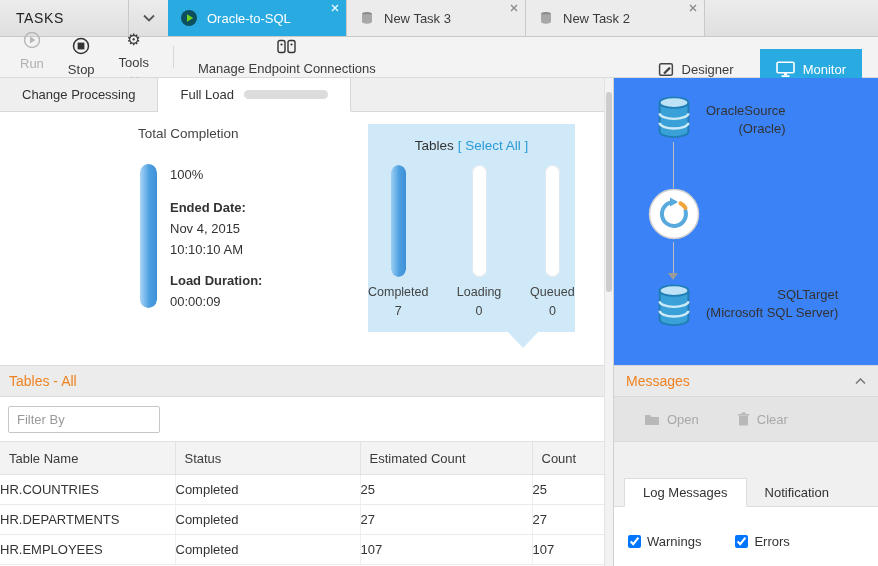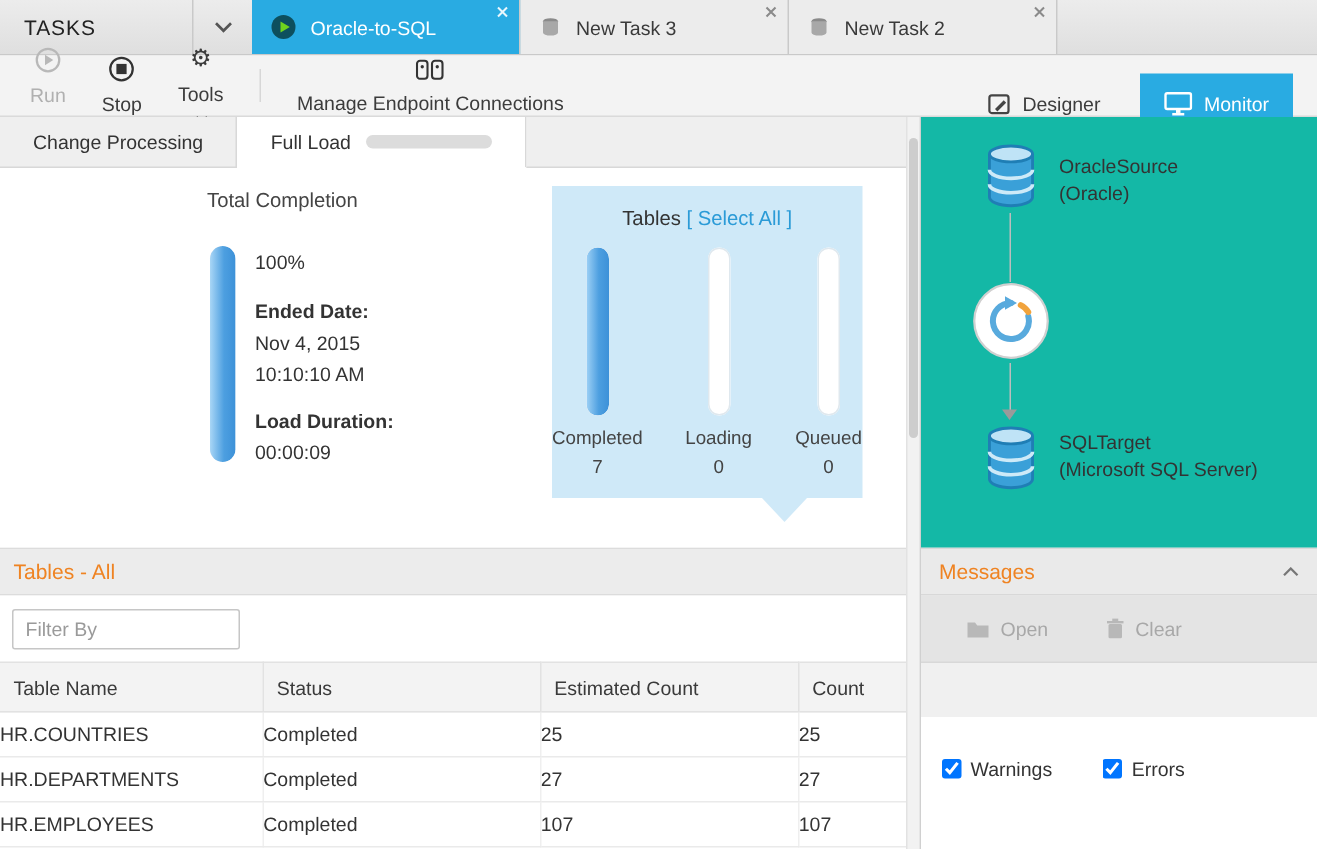--- a/index.html
+++ b/index.html
@@ -66,21 +66,21 @@
   table.grid { width:100%; border-collapse:collapse; table-layout:fixed; }
   table.grid th { background:#f3f3f3; font-weight:normal; text-align:left; height:33px; padding:0 9px; border:1px solid #e2e2e2; border-left:none; color:#3a3a3a; }
   table.grid td { height:30px; padding:0 0; border-right:1px solid #efefef; border-bottom:1px solid #eaeaea; background:#fff; color:#333; white-space:nowrap; overflow:hidden; }
 
   
   .vscroll { position:absolute; left:604px; top:78px; width:9px; bottom:0; background:#f2f2f2; border-left:1px solid #e2e2e2; }
   .vscroll-thumb { position:absolute; left:1px; top:14px; width:6px; height:200px; background:#cdcdcd; border-radius:3px; cursor:pointer; }
 
   
   .right { position:absolute; left:613px; top:78px; right:0; bottom:0; background:#fff; border-left:1px solid #d0d0d0; }
-  .diagram { position:relative; height:287px; background:#14b8a6; }
+  .diagram { position:relative; height:287px; background:#3b82f6;text-align:right; }
   .node-icon { position:absolute; width:46px; height:46px; }
   .src-icon { left:37px; top:16px; }
   .node-labels { position:absolute; left:92px; line-height:18px; color:#333; }
   .src-labels { top:24px; }
   .connector1 { position:absolute; left:59px; top:64px; width:1px; height:46px; background:#bdbdbd; }
   .sync { position:absolute; left:34px; top:110px; width:52px; height:52px; }
   .connector2 { position:absolute; left:59px; top:164px; width:1px; height:32px; background:#bdbdbd; }
   .arrowhead { position:absolute; left:54px; top:195px; width:0; height:0; border-left:5px solid transparent; border-right:5px solid transparent; border-top:7px solid #9a9a9a; }
   .tgt-icon { left:37px; top:204px; }
   .tgt-labels { top:208px; }
@@ -377,20 +377,28 @@
             <rect x="2" y="4" width="9" height="9.5" rx="1" fill="#b8b8b8"></rect>
             <rect x="1" y="2" width="11" height="1.6" fill="#b8b8b8"></rect>
             <rect x="4.5" y="0.4" width="4" height="1.6" fill="#b8b8b8"></rect>
           </svg>
         <span>Clear</span>
       </span>
     </div>
 
     <div class="msg-gap"></div>
 
+    <div class="msg-tabs">
+      <div class="msg-tab active">
+        <span>Log Messages</span>
+      </div>
+      <div class="msg-tab">
+        <span>Notification</span>
+      </div>
+    </div>
 
     <div class="msg-checks">
       <label class="check">
         <input type="checkbox" checked="" style="">
         <span>Warnings</span>
       </label>
       <label class="check">
         <input type="checkbox" checked="" style="">
         <span>Errors</span>
       </label>

